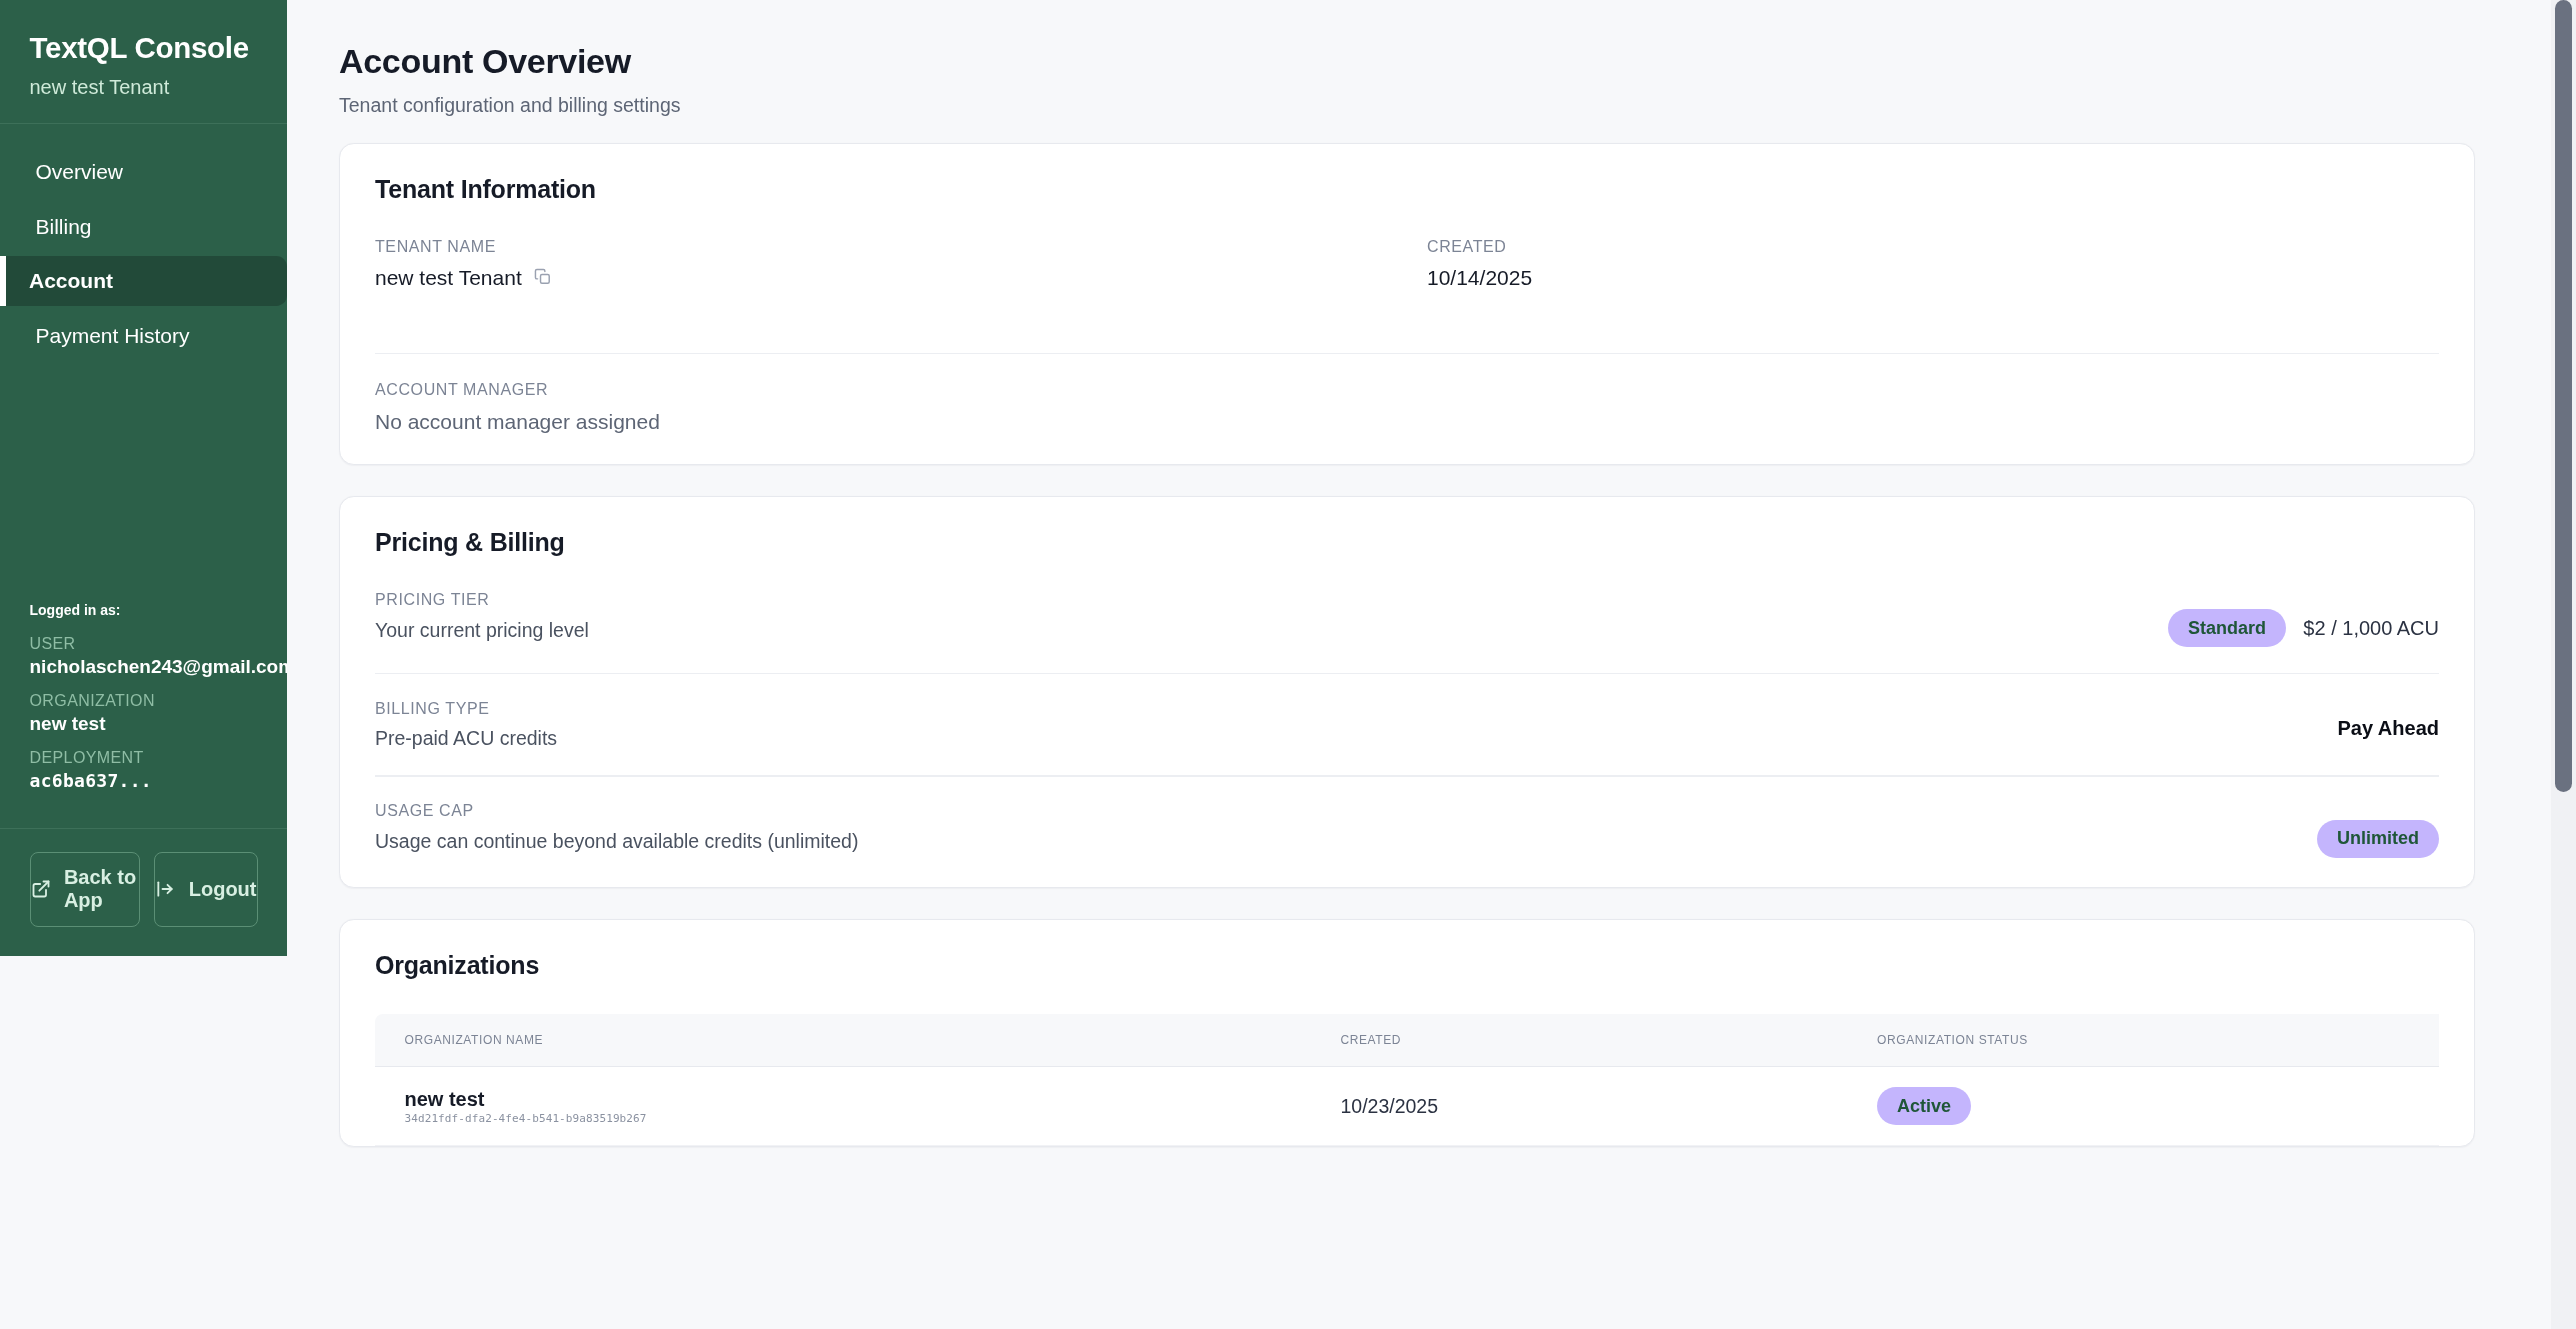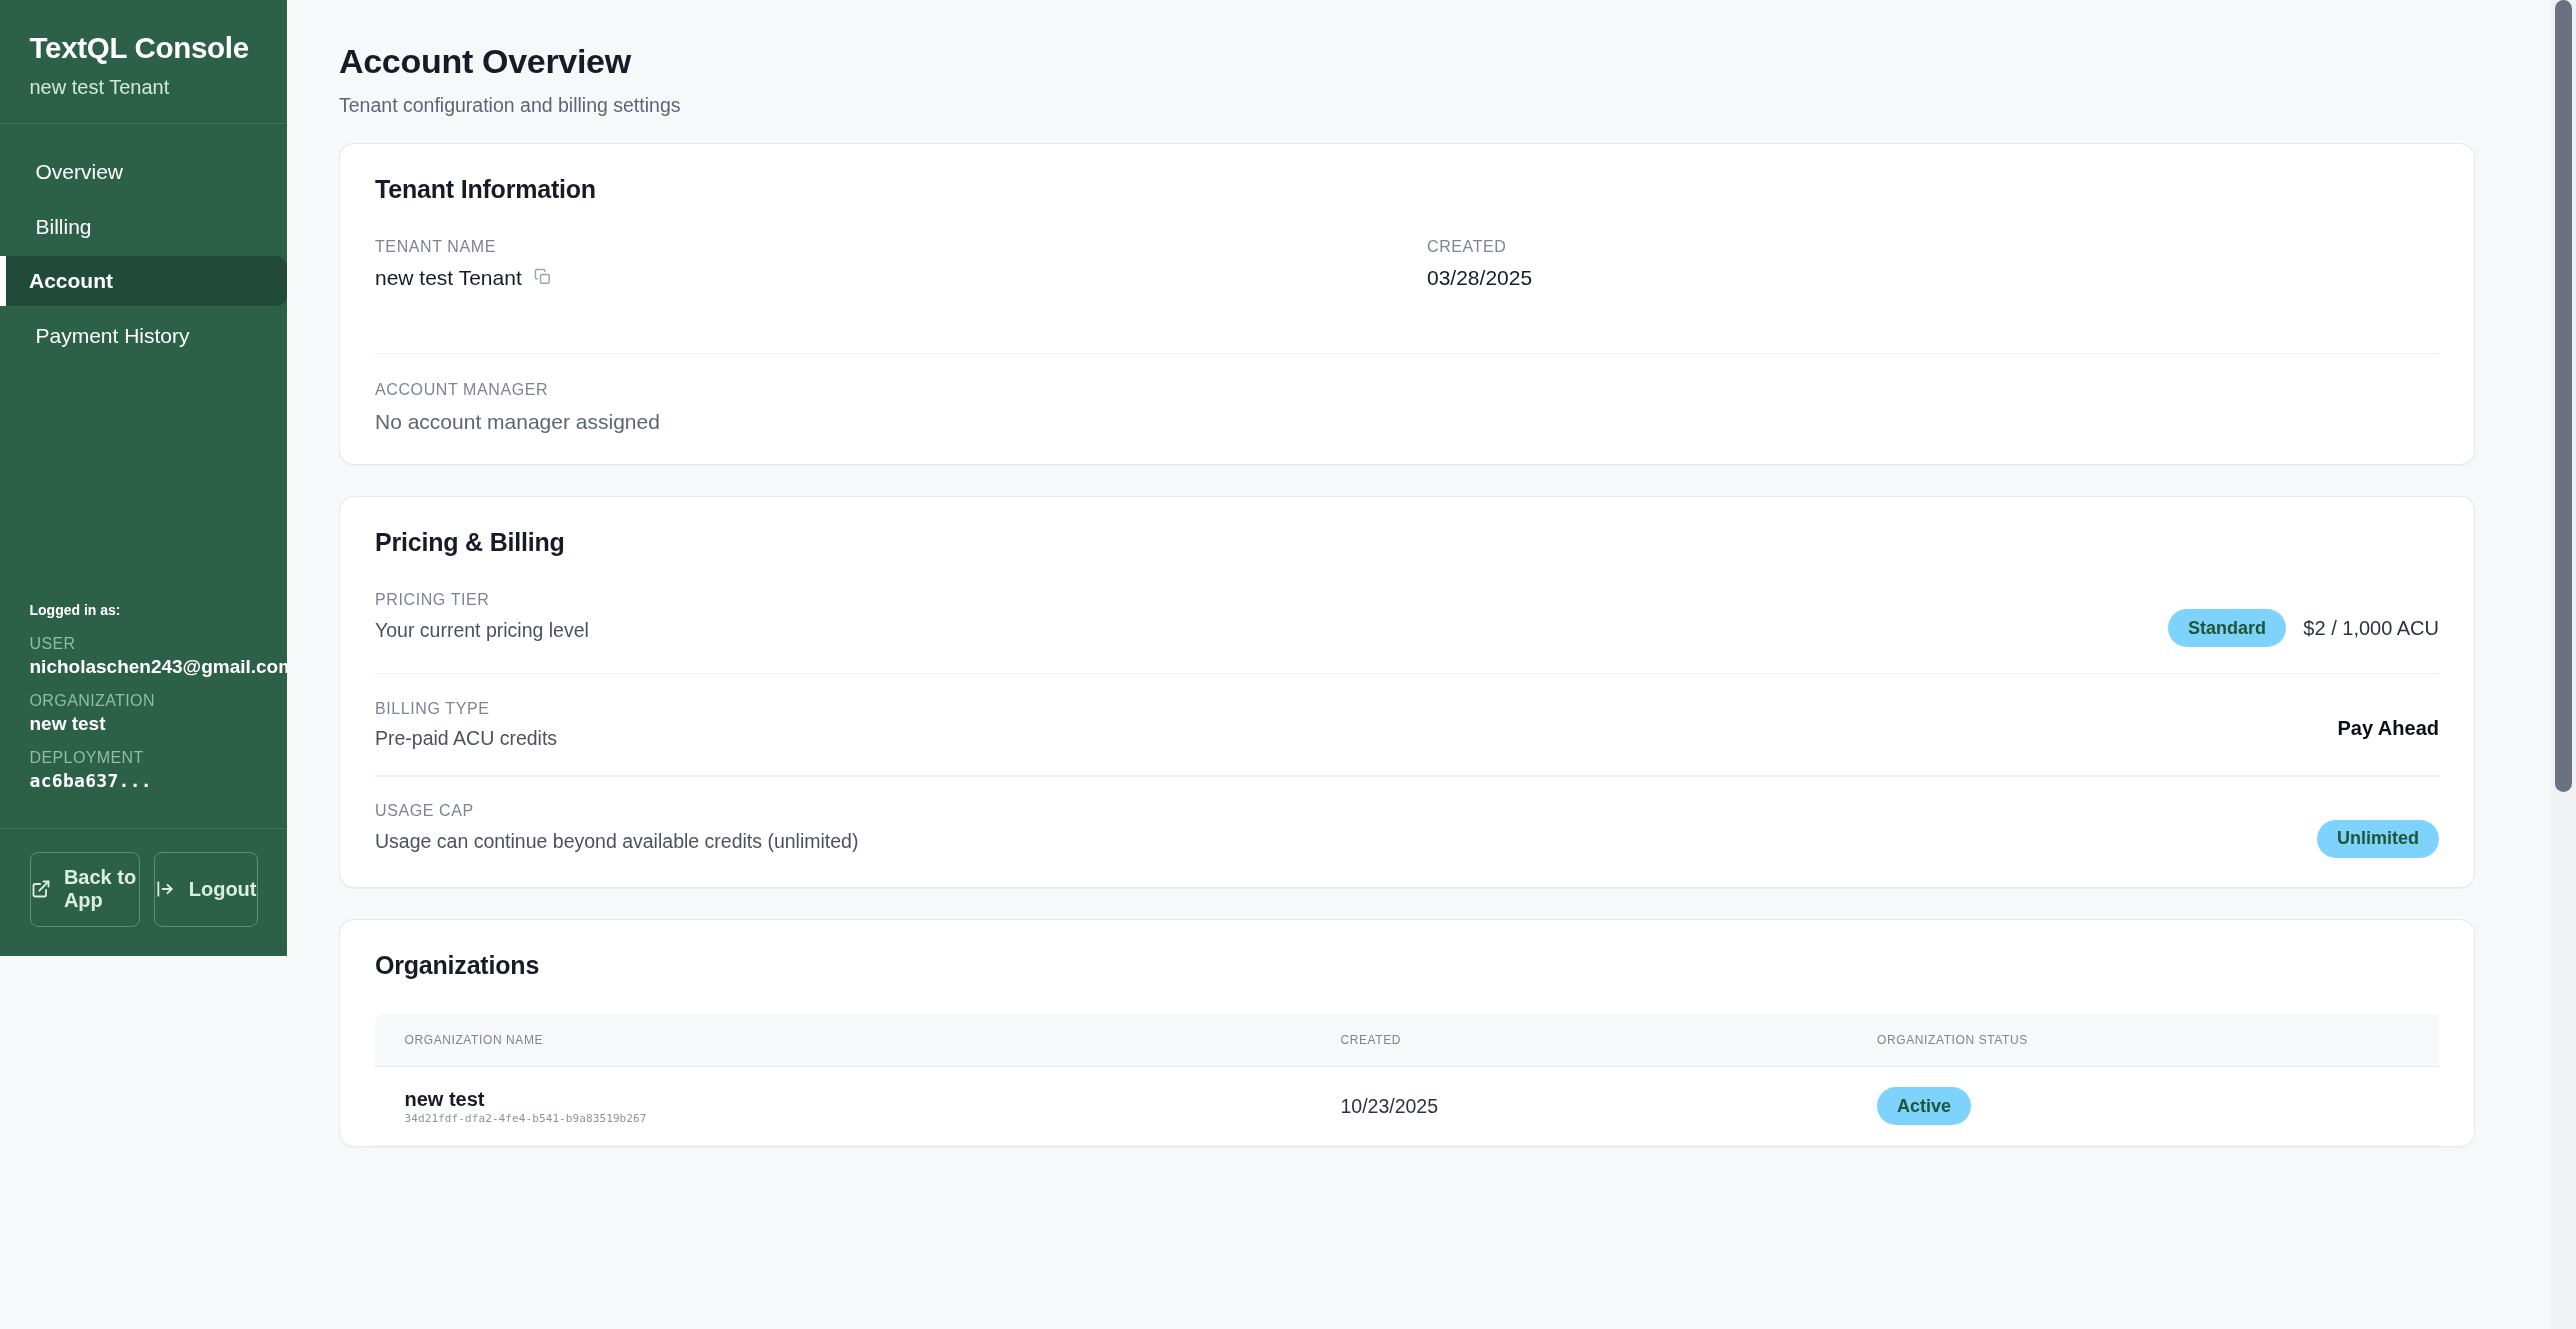--- a/index.html
+++ b/index.html
@@ -211,21 +211,21 @@
     margin-top: 8px;
   }
   .row-right {
     display: flex;
     align-items: center;
     gap: 17.4px;
     padding-top: 17.4px;
   }
 
   .badge {
-    background: #7dd3fc;
+    background: #c4b5fd;
     color: #1f5638;
     font-size: 18px;
     font-weight: bold;
     border-radius: 670px;
     padding: 8.7px 20px;
     white-space: nowrap;
   }
   .val-strong {
     font-size: 20px;
     font-weight: bold;
@@ -370,21 +370,21 @@
                   <rect x="9" y="9" width="12" height="12" rx="2"></rect>
                   <path d="M5 15H4a2 2 0 0 1-2-2V4a2 2 0 0 1 2-2h9a2 2 0 0 1 2 2v1"></path>
                 </svg>
               </span>
             </div>
           </div>
 
 
           <div>
             <div class="field-label">CREATED</div>
-            <div class="field-value">03/28/2025</div>
+            <div class="field-value">10/14/2025</div>
           </div>
           <div></div>
         </div>
 
         <div class="hr"></div>
 
         <div>
           <div class="field-label">ACCOUNT MANAGER</div>
           <div class="field-value muted">No account manager assigned</div>
         </div>

